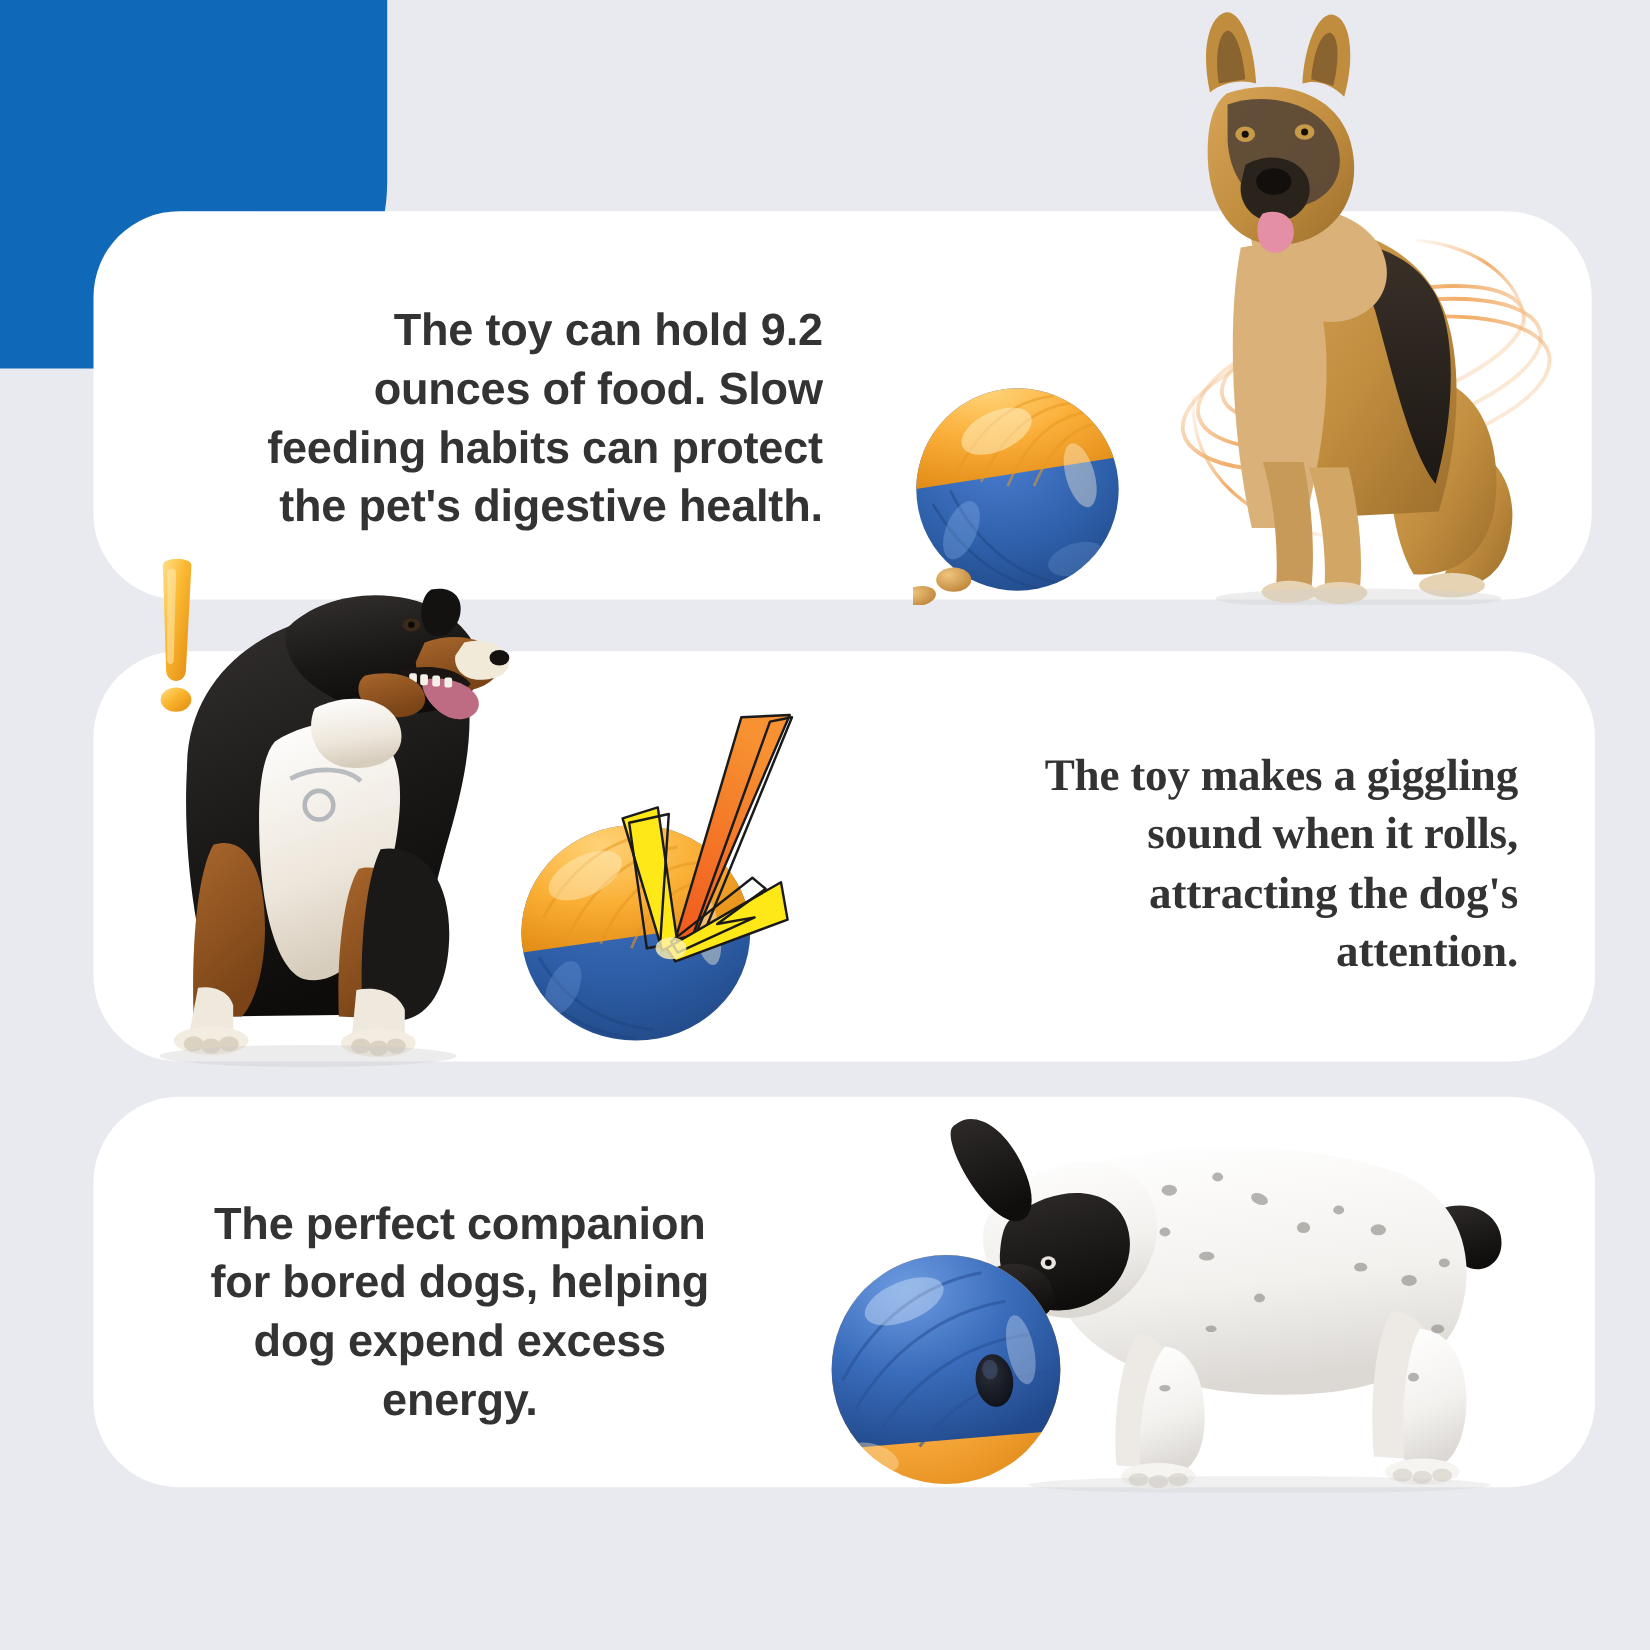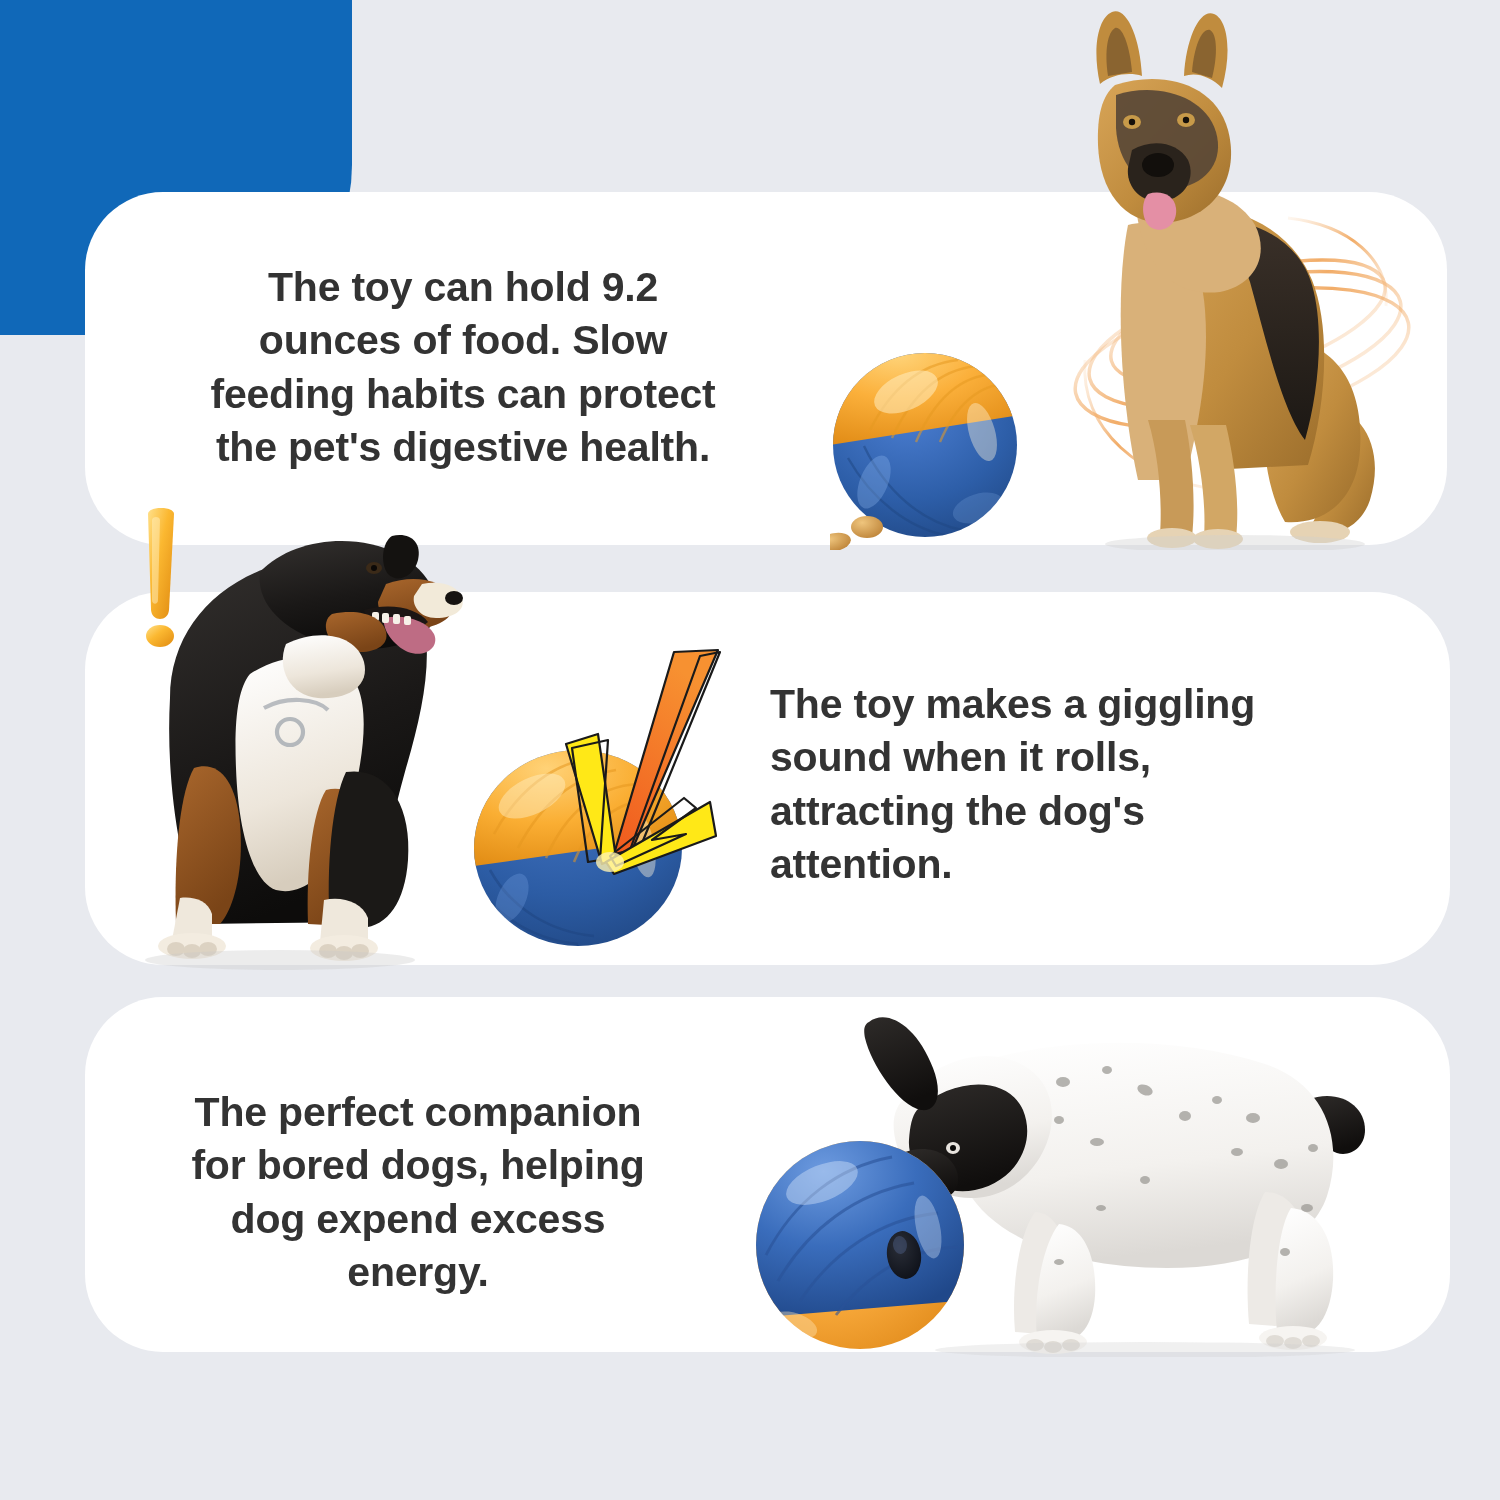--- a/index.html
+++ b/index.html
@@ -51,22 +51,22 @@
   .card-text {
     position: absolute;
     z-index: 6;
     color: #333333;
     font-weight: bold;
     font-size: 41px;
     line-height: 1.30;
     letter-spacing: -0.2px;
     white-space: pre-line;
   }
-  #text-1 { left: 138px; top: 261px; width: 610px; text-align: center; margin-left: 20px; }
-  #text-2 { left: 770px; top: 678px; width: 610px; text-align: left; }
+  #text-1 { left: 138px; top: 274px; width: 610px; text-align: right; }
+  #text-2 { left: 770px; top: 678px; width: 610px; text-align: right; font-family: Liberation Serif, serif; }
   #text-3 { left: 138px; top: 1086px; width: 560px; text-align: center; }
 
   
   .art {
     position: absolute;
     z-index: 5;
     pointer-events: none;
   }
   
   #art-gsd   { left: 1020px; top: 10px;  width: 420px; height: 540px; z-index: 4;}

